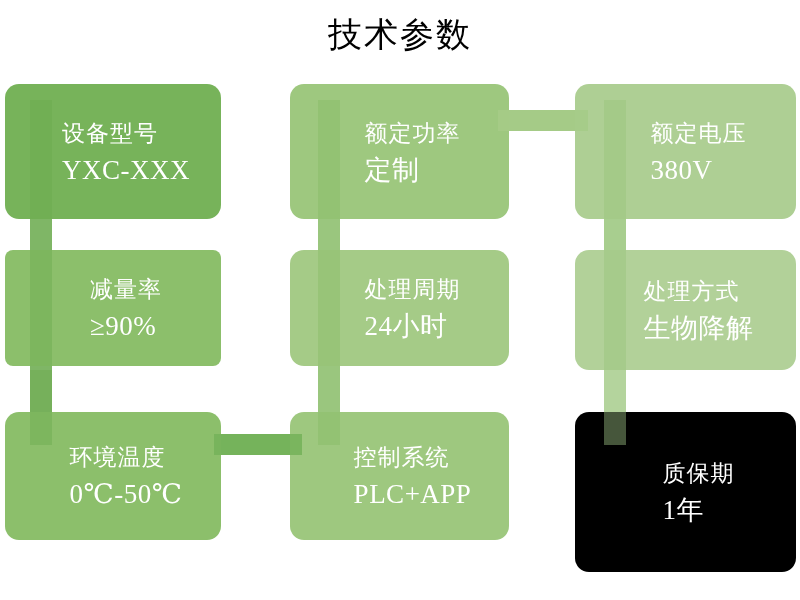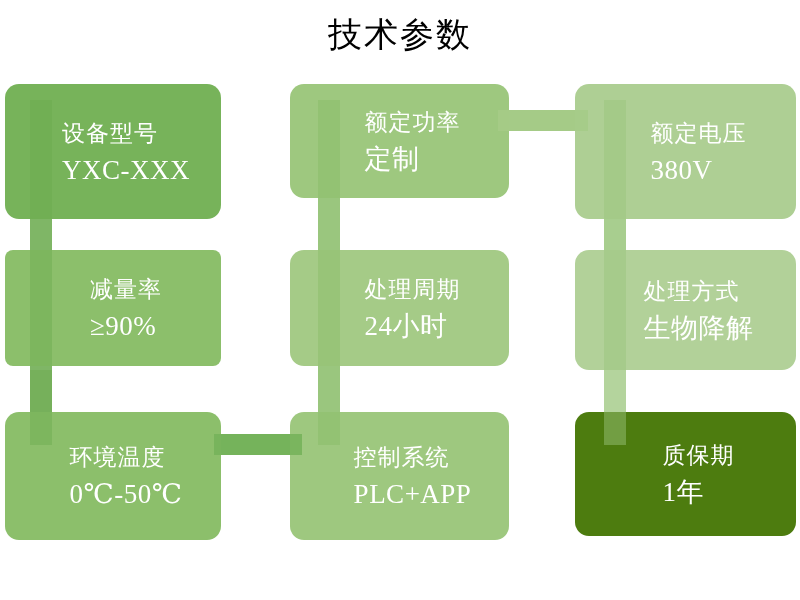--- a/index.html
+++ b/index.html
@@ -99,21 +99,21 @@
       <div class="hbar" style="left: 214px; top: 434px; width: 88px; background: rgb(118, 179, 91); opacity: 1;"></div>
     </div>
 
   <div id="card-layer">
       <div class="card" style="left: 5px; top: 84px; width: 216px; height: 135px; background: rgb(119, 179, 90);">
         <div class="c-inner">
           <div class="c-title">设备型号</div>
           <div class="c-value">YXC-XXX</div>
         </div>
       </div>
-      <div class="card" style="left: 290px; top: 84px; width: 219px; height: 114px; background: rgb(158, 200, 127);">
+      <div class="card" style="left: 290px; top: 84px; width: 219px; height: 135px; background: rgb(158, 200, 127);">
         <div class="c-inner">
           <div class="c-title">额定功率</div>
           <div class="c-value">定制</div>
         </div>
       </div>
       <div class="card" style="left: 575px; top: 84px; width: 221px; height: 135px; background: rgb(174, 207, 148);">
         <div class="c-inner">
           <div class="c-title">额定电压</div>
           <div class="c-value">380V</div>
         </div>
@@ -141,21 +141,21 @@
           <div class="c-title">环境温度</div>
           <div class="c-value">0℃-50℃</div>
         </div>
       </div>
       <div class="card" style="left: 290px; top: 412px; width: 219px; height: 128px; background: rgb(158, 200, 127);">
         <div class="c-inner">
           <div class="c-title">控制系统</div>
           <div class="c-value">PLC+APP</div>
         </div>
       </div>
-      <div class="card" style="left: 575px; top: 412px; width: 221px; height: 124px; background: #4d7c0f;">
+      <div class="card" style="left: 575px; top: 412px; width: 221px; height: 160px; background: #000000;">
         <div class="c-inner">
           <div class="c-title">质保期</div>
           <div class="c-value">1年</div>
         </div>
       </div>
     </div>
 
 <div style="position: absolute; left: 0px; top: 0px; width: 800px; height: 600px; pointer-events: none;">
       <div class="vbar" style="left: 30px; top: 100px; height: 270px; background: rgb(106, 169, 76); opacity: 0.42;"></div>
       <div class="vbar" style="left: 30px; top: 370px; height: 75px; background: rgb(106, 169, 76); opacity: 0.42;"></div>

